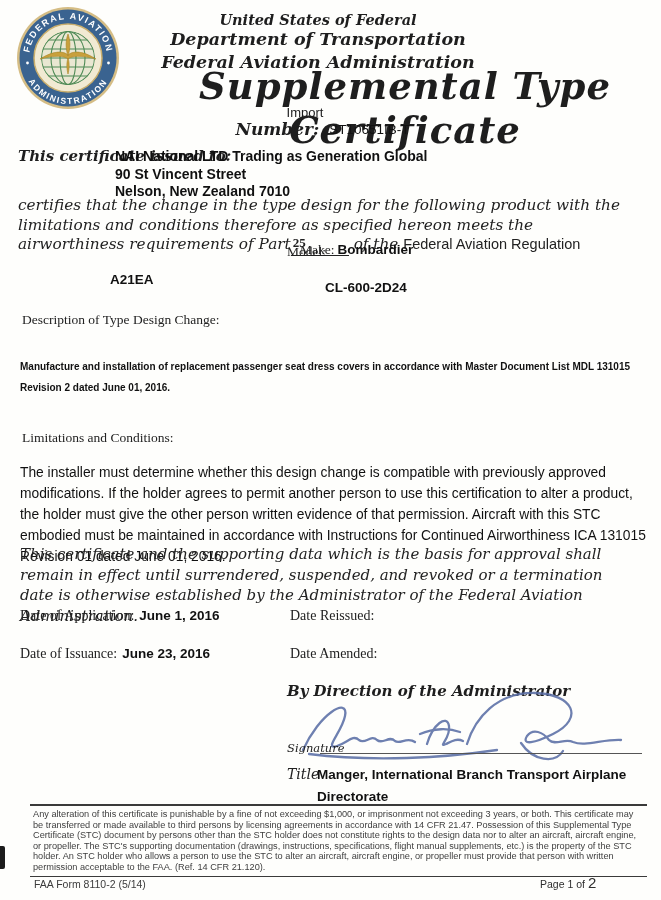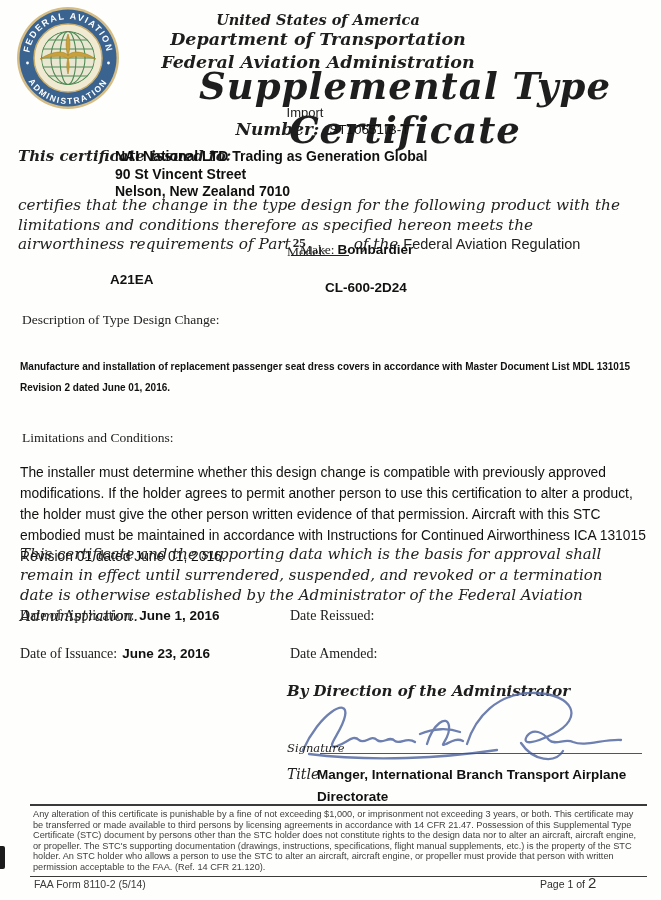--- a/index.html
+++ b/index.html
@@ -116,21 +116,21 @@
         <textPath href="#arcTop" startOffset="50%">FEDERAL AVIATION</textPath>
       </text>
       <text text-anchor="middle" font-size="8.5">
         <textPath href="#arcBot" startOffset="50%">ADMINISTRATION</textPath>
       </text>
     </g>
     <circle cx="11.5" cy="57" r="1.4" fill="#fff"></circle>
     <circle cx="92.5" cy="57" r="1.4" fill="#fff"></circle>
   </svg>
 
-  <div class="abs center script hdr-line1">United States of America</div>
+  <div class="abs center script hdr-line1">United States of Federal</div>
   <div class="abs center script hdr-line2">Department of Transportation</div>
   <div class="abs center script hdr-line3">Federal Aviation Administration</div>
   <div class="abs center sans-val hdr-import">Import</div>
   <div class="abs center script hdr-title">Supplemental Type Certificate</div>
   <div class="abs center hdr-number">
     <span class="script nlab">Number:</span><span class="sans-val nval">ST10651IB-T</span>
   </div>
 
   <div class="abs script issued-label">This certificate issued to:</div>
   <div class="abs sans-val issued-value">

